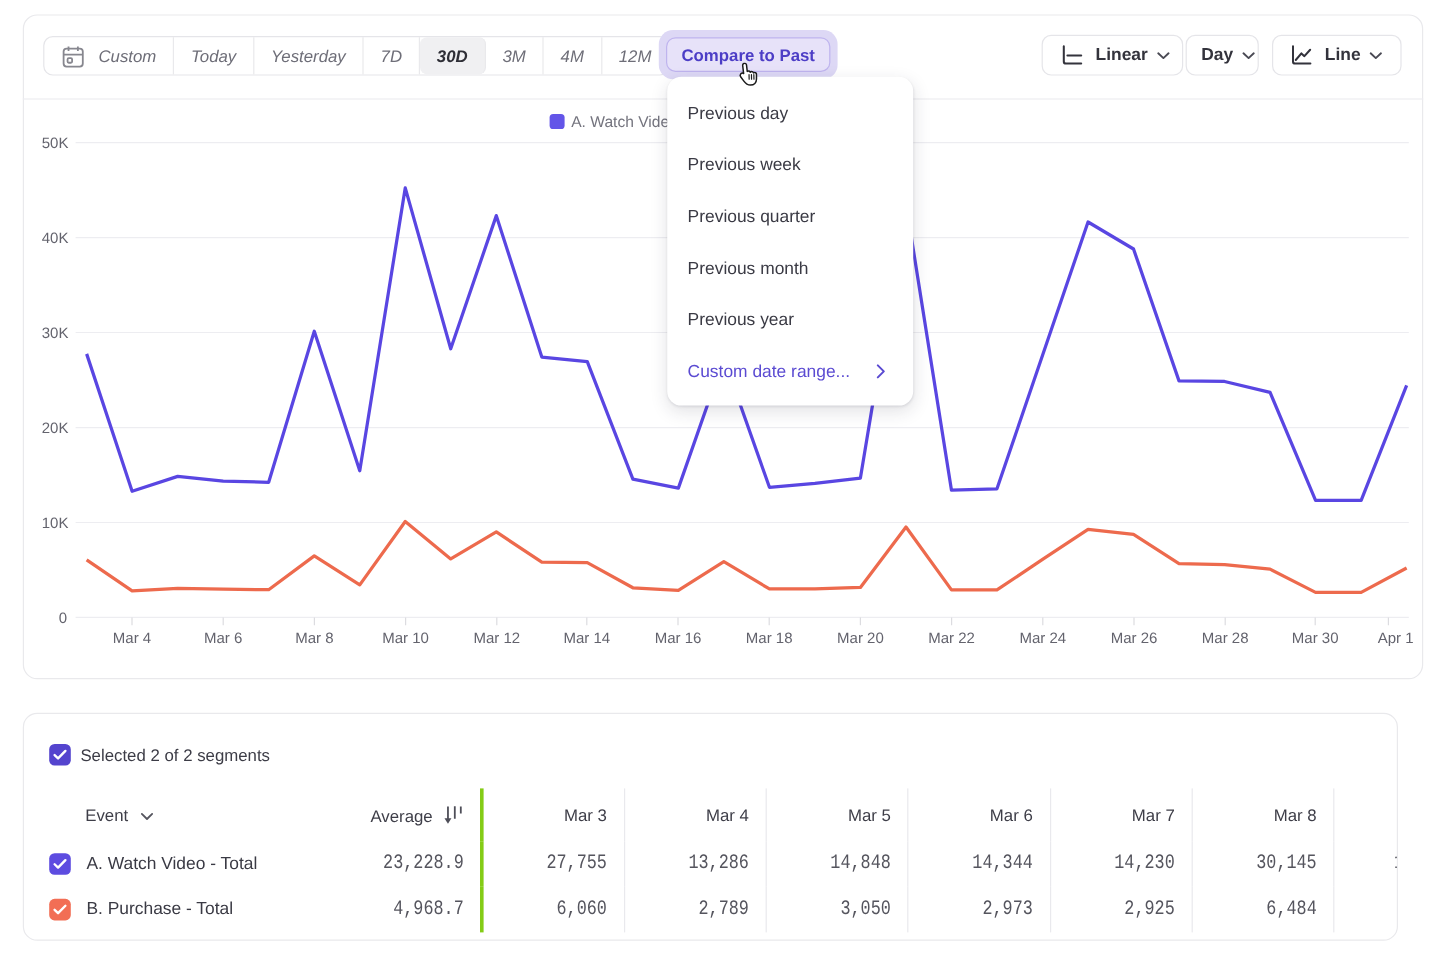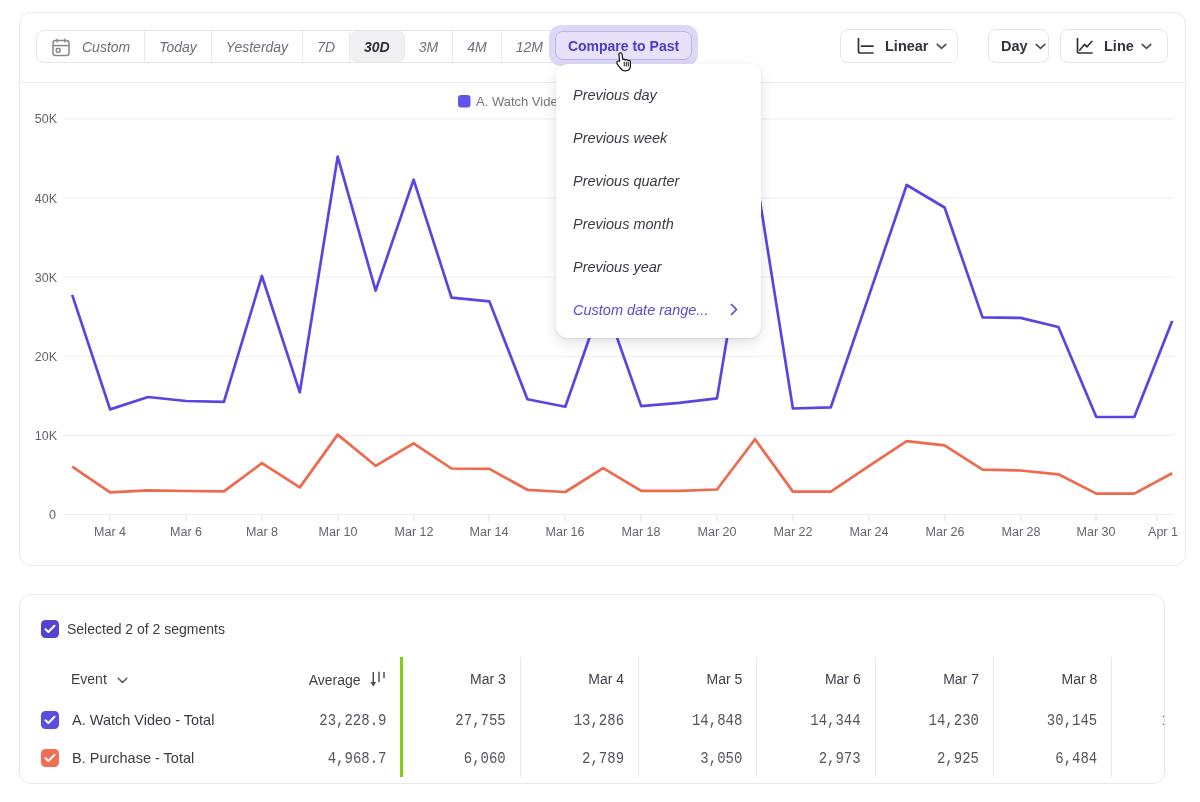--- a/index.html
+++ b/index.html
@@ -15,29 +15,29 @@
 #seggroup .seg:last-child { border-right:none; }
 #seggroup .seg.sel { background:#f0f0f2; border-radius:6px; color:#2e2e36; font-weight:bold; border-right:1px solid #e9e9ec; margin:0;text-align:center; }
 #seggroup .seg svg { margin-right:11px; }
 
 
 #comparehalo { position:absolute; left:549px; top:25px; width:149px; height:41px; background:#ddd8f5; border-radius:12px; }
 #comparebtn { position:absolute; left:555px; top:31px; width:137px; height:29px; background:#e7e2f9; border:1px solid #bfb4ee; border-radius:8px; color:#4c3dc6; font-size:14px; font-weight:bold; display:flex; align-items:center; justify-content:center; }
 
 
 .rbtn { position:absolute; top:29px; height:34px; border:1px solid #e5e5e9; border-radius:8px; background:#fff; display:flex; align-items:center; font-size:14.5px; font-weight:bold; color:#33333c; }
-#btn-linear { left:840px; width:118px; padding-left:15px; }
+#btn-linear { left:868px; width:118px; padding-left:15px; }
 #btn-day { left:988px; width:61px; padding-left:12px; }
 #btn-line { left:1060px; width:108px; padding-left:14px; }
 .rbtn .lbl { margin:0 7px 0 10px; }
 #btn-day .lbl { margin:0 7px 0 0; }
 
 
 #dropdown { position:absolute; left:556px; top:64px; width:205px; height:274px; background:#fff; border-radius:12px; box-shadow:0 1px 2px rgba(40,40,60,0.10), 0 5px 14px rgba(40,40,60,0.13); z-index:30; padding-top:9px; }
-#dropdown .item { height:43px; display:flex; align-items:center; padding-left:17px; font-size:14.5px; color:#3a3a44;font-style:italic; }
+#dropdown .item { height:43px; display:flex; align-items:center; padding-left:17px; font-size:14.5px; color:#3a3a44; }
 #dropdown .item.purple { color:#5b4bd2; position:relative; }
 
 
 #chart { position:absolute; left:0; top:0; z-index:5; }
 
 
 #selrow { position:absolute; left:2px; top:16px; height:36px; display:flex; align-items:center; }
 .cb { width:18px; height:18px; border-radius:4.5px; display:flex; align-items:center; justify-content:center; }
 .cb svg { display:block; }
 #selrow .cb { margin-left:19px; background:#5444ce; }

